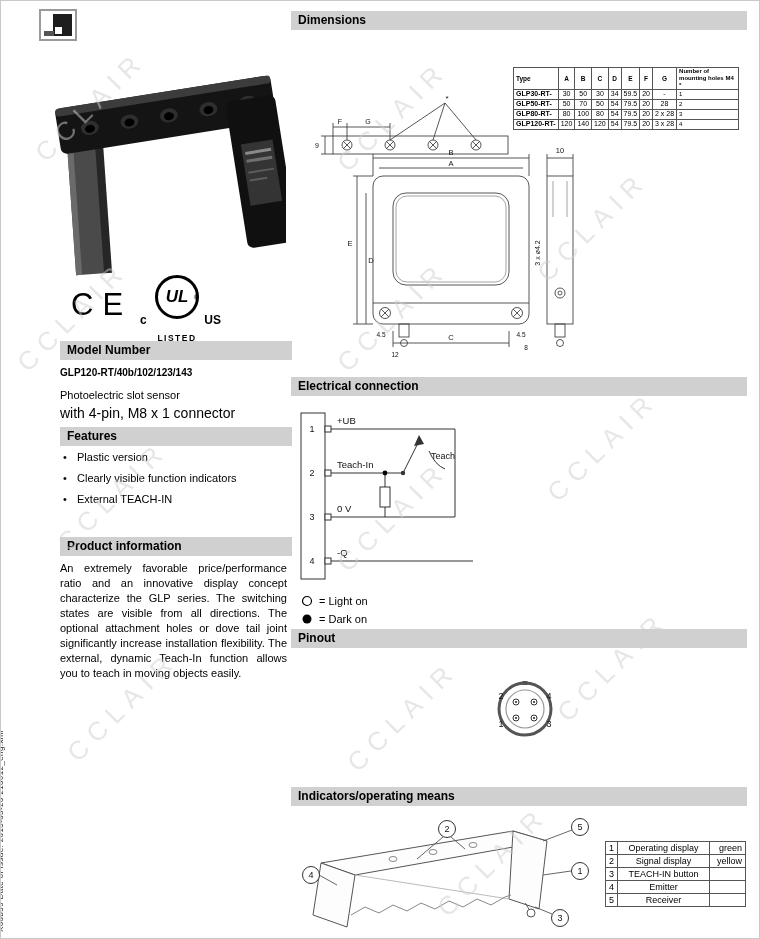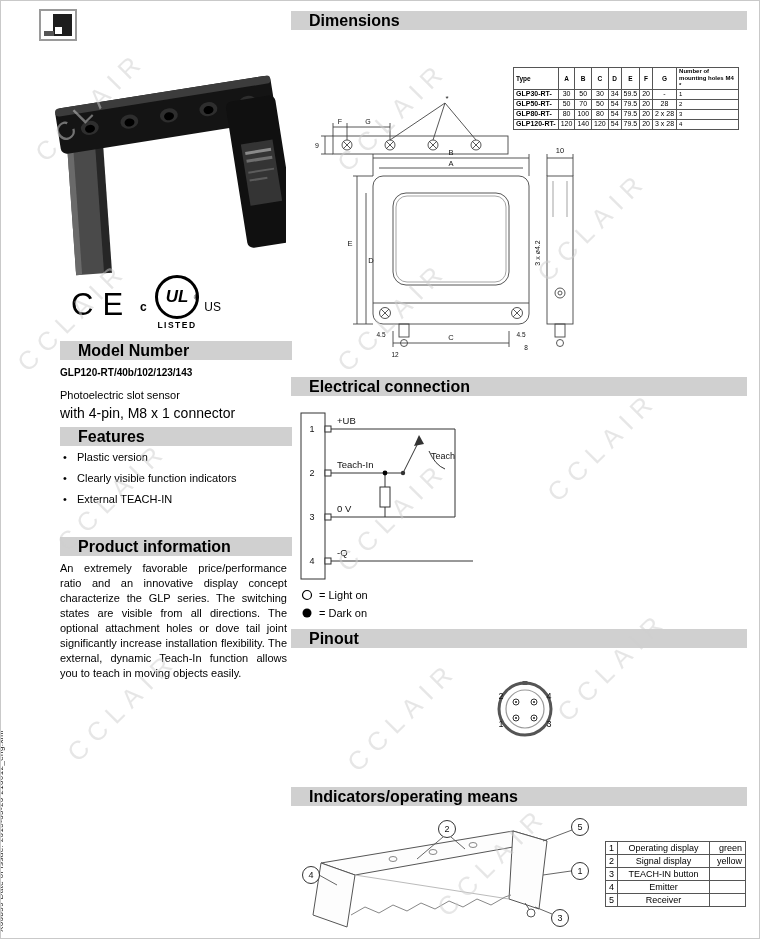--- a/index.html
+++ b/index.html
@@ -13,33 +13,33 @@
   
   .side{position:absolute;left:4px;bottom:6px;transform-origin:0 100%;transform:rotate(-90deg);font-size:8px;color:#222;white-space:nowrap;letter-spacing:.4px;z-index:2}
 
   
   .logo{position:absolute;left:38px;top:8px;width:38px;height:32px;border:2px solid #9a9a9a;background:#fff;z-index:2}
   .logo-dark{position:absolute;right:3px;top:3px;bottom:3px;width:19px;background:#1e1e1e}
   .logo-notch{position:absolute;left:2px;bottom:2px;width:7px;height:7px;background:#fff}
   .logo-bar{position:absolute;left:3px;bottom:3px;width:10px;height:5px;background:#555}
 
   
-  .h-bar{position:absolute;height:19px;background:#d0d0d0;font-weight:bold;font-size:16px;line-height:19px;padding-left:18px;z-index:2}
+  .h-bar{position:absolute;height:19px;background:#d0d0d0;font-weight:bold;font-size:12px;line-height:19px;padding-left:7px;z-index:2}
   .bar-left{left:59px;width:232px}
   .bar-right{left:290px;width:456px}
 
   .photo{position:absolute;left:50px;top:30px;z-index:1}
 
   .ce{position:absolute;left:70px;top:286px;font-size:31px;letter-spacing:9px;font-weight:400;z-index:2}
   .ul-wrap{position:absolute;left:152px;top:274px;width:48px;text-align:center;z-index:2}
   .ul-circle{display:inline-block;width:44px;height:44px;border:3px solid #000;border-radius:50%;position:relative;font-weight:bold;font-style:italic;font-size:17px;line-height:38px;text-align:center}
   .ul-r{position:absolute;right:-3px;bottom:-1px;font-size:7px;font-style:normal}
   .ul-c{position:absolute;left:-13px;bottom:16px;font-weight:bold;font-size:12px}
-  .ul-us{position:absolute;right:-20px;bottom:16px;font-weight:normal;font-size:12px}
-  .ul-listed{font-size:8.5px;letter-spacing:1.5px;font-weight:bold;margin-top:1px}
+  .ul-us{position:absolute;right:-20px;bottom:16px;font-weight:bold;font-size:12px}
+  .ul-listed{font-size:8.5px;letter-spacing:1.5px;font-weight:bold;margin-top:14px}
 
   .model-number{position:absolute;left:59px;top:366px;font-size:10px;font-weight:bold;z-index:2}
   .model-line1{position:absolute;left:59px;top:388px;font-size:11px;z-index:2}
   .model-line2{position:absolute;left:59px;top:404px;font-size:14px;z-index:2}
 
   .feat{position:absolute;left:62px;top:450px;width:222px;font-size:11px;z-index:2}
   .feat-item{display:flex;margin-bottom:8px;line-height:13px}
   .feat-item .bullet{width:14px;flex:none}
   .feat-item .bullet::before{content:"\2022"}
 
@@ -49,21 +49,21 @@
   .dim-table{position:absolute;left:512px;top:66px;border-collapse:collapse;font-size:7px;line-height:1.15;z-index:2;background:#fff}
   .dim-table th,.dim-table td{border:1px solid #555;padding:0 2px;text-align:center;font-weight:normal;height:10px}
   .dim-table th{font-weight:bold;font-size:6.5px}
   .dim-table .col-type{text-align:left;font-weight:bold}
   .dim-table .col-holes{width:62px;font-size:6px;text-align:left}
 
   svg{font-family:"Liberation Sans",sans-serif}
   .dims-svg{position:absolute;left:294px;top:40px;z-index:1}
   .elec-svg{position:absolute;left:296px;top:406px;z-index:2}
   .legend{position:absolute;left:300px;top:588px;font-size:11px;z-index:2}
-  .legend-row{display:flex;align-items:flex-start;height:18px}
+  .legend-row{display:flex;align-items:flex-end;height:18px}
   .legend-row svg{margin-right:6px}
   .pinout-svg{position:absolute;left:492px;top:676px;z-index:2}
   .ind-svg{position:absolute;left:296px;top:812px;z-index:2}
 
   .ind-table{position:absolute;left:604px;top:840px;border-collapse:collapse;font-size:9px;z-index:2;background:#fff}
   .ind-table td{border:1px solid #555;padding:1px 3px;height:13px}
   .ind-table .c-num{width:12px;text-align:center}
   .ind-table .c-label{width:92px;text-align:center}
   .ind-table .c-color{width:36px;text-align:right}
 </style>

